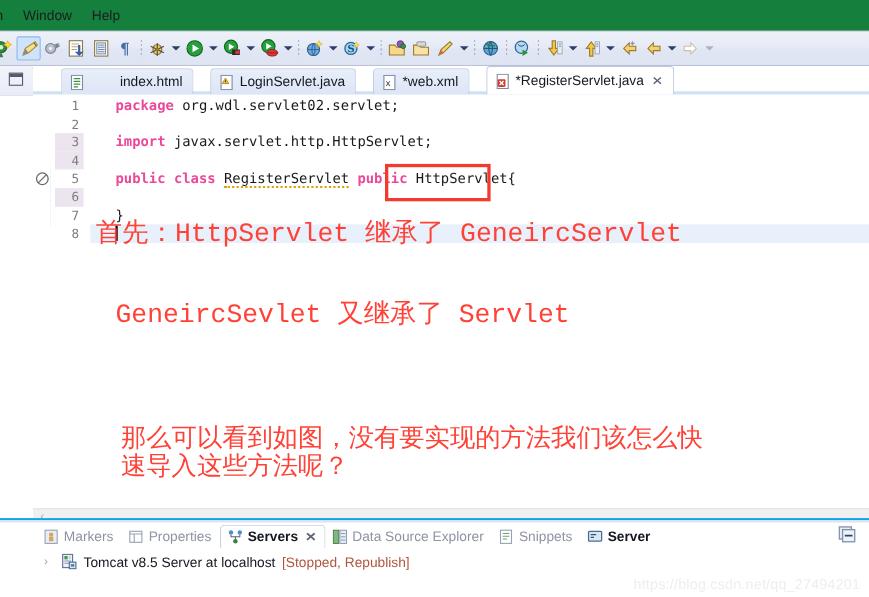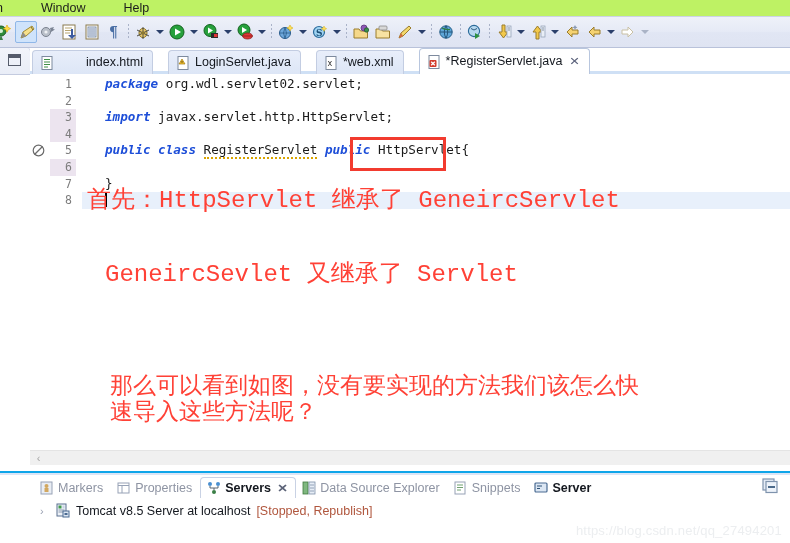--- a/index.html
+++ b/index.html
@@ -7,23 +7,23 @@
     width:790px;height:543px;overflow:hidden;
     background:#ffffff;
     font-family:"Liberation Sans", sans-serif;
     font-size:12px;color:#1a1a1a;
     -webkit-font-smoothing:antialiased;
   }
   .app{position:relative;width:790px;height:543px;}
 
   
   .menubar{
-    height:16px;background:#bef264;
+    height:28px;background:#15803d;
     display:flex;align-items:center;
-    padding-left:0px;overflow:hidden;gap:20px;
+    padding-left:0px;overflow:hidden;
   }
   .menu-item{
     font-size:12.5px;color:#1c1c1c;padding:0 9px;white-space:nowrap;line-height:16px;
   }
   .menu-item.clip{padding-left:0;margin-left:-4px;}
 
   
   .toolbar{
     height:30px;
     background:linear-gradient(to bottom,#eef1f9 0%,#e6eaf6 48%,#e1e6f4 52%,#dfe4f2 100%);
@@ -131,21 +131,21 @@
   .lnhl{background:#ece4ef;}
   .sepline{
     position:absolute;left:49px;top:0;bottom:14px;width:1px;background:#ffffff;
   }
   .code{
     position:absolute;left:52px;top:0;right:0;bottom:14px;
     font-family:"DejaVu Sans Mono", monospace;
     font-size:12.6px;padding-top:2px;box-sizing:border-box;overflow:hidden;
   }
   .cline{height:16.6px;line-height:16.6px;white-space:pre;padding-left:23px;}
-  .kw{color:#1d4ed8;font-weight:bold;font-style:italic;}
+  .kw{color:#ec4899;font-weight:bold;}
   .pl{color:#1a1a1a;}
   .squig{
     border-bottom:2px dotted #d9a400;
     padding-bottom:0px;
   }
   .hl-line{background:#e8f0fb;}
 
   
   .redbox{
     position:absolute;border:3px solid #f23b2f;background:transparent;
@@ -435,21 +435,21 @@
     <div class="leftstrip">
       <div class="panel">
         <div class="restore-ico"></div>
       </div>
     </div>
 
     <div class="editorwrap">
 
       <div class="tabbar">
 
-        <div class="tab" style="margin-left:2px;gap:32px;">
+        <div class="tab" style="margin-left:25px;gap:32px;">
           <span class="ficon">
             <svg width="13" height="14" viewBox="0 0 13 14">
               <rect x="1" y="0.5" width="10" height="13" fill="#ffffff" stroke="#7d8a9e" stroke-width="1"></rect>
               <line x1="3" y1="3.5" x2="9" y2="3.5" stroke="#3f8f46" stroke-width="1"></line>
               <line x1="3" y1="6" x2="9" y2="6" stroke="#3f8f46" stroke-width="1"></line>
               <line x1="3" y1="8.5" x2="9" y2="8.5" stroke="#3f8f46" stroke-width="1"></line>
               <line x1="3" y1="11" x2="7" y2="11" stroke="#3f8f46" stroke-width="1"></line>
             </svg>
           </span>
           <span class="label">index.html</span>

